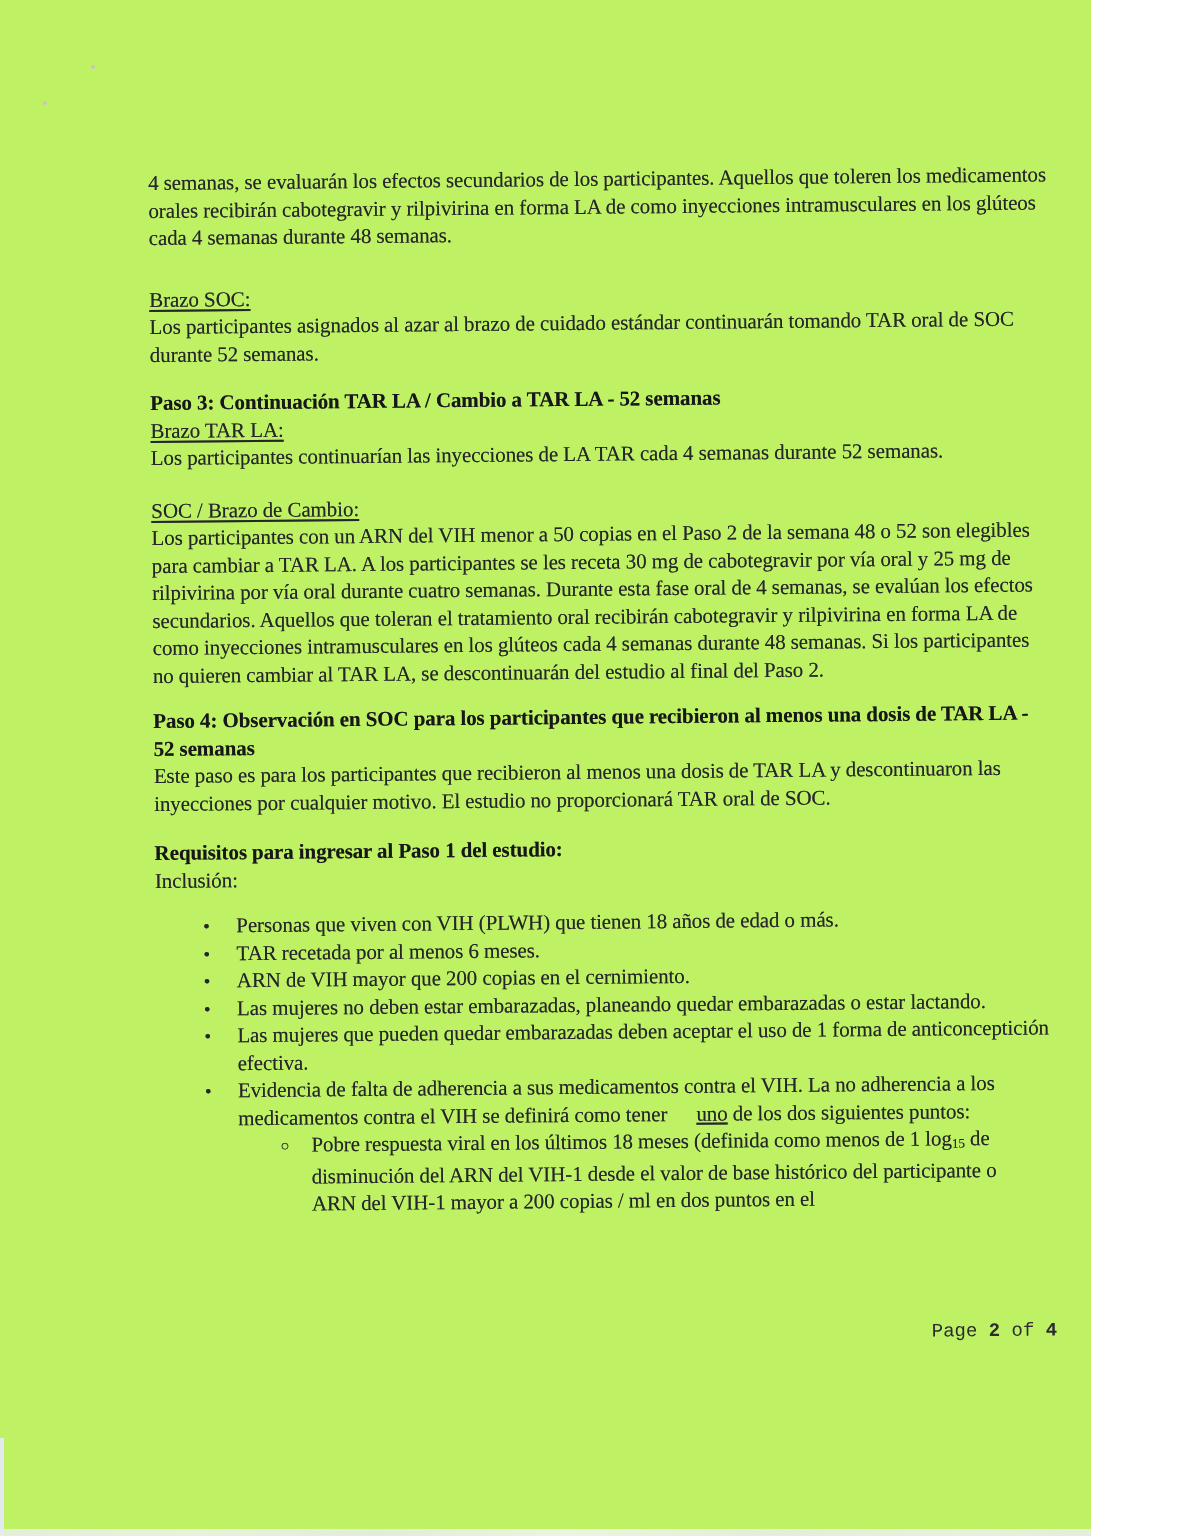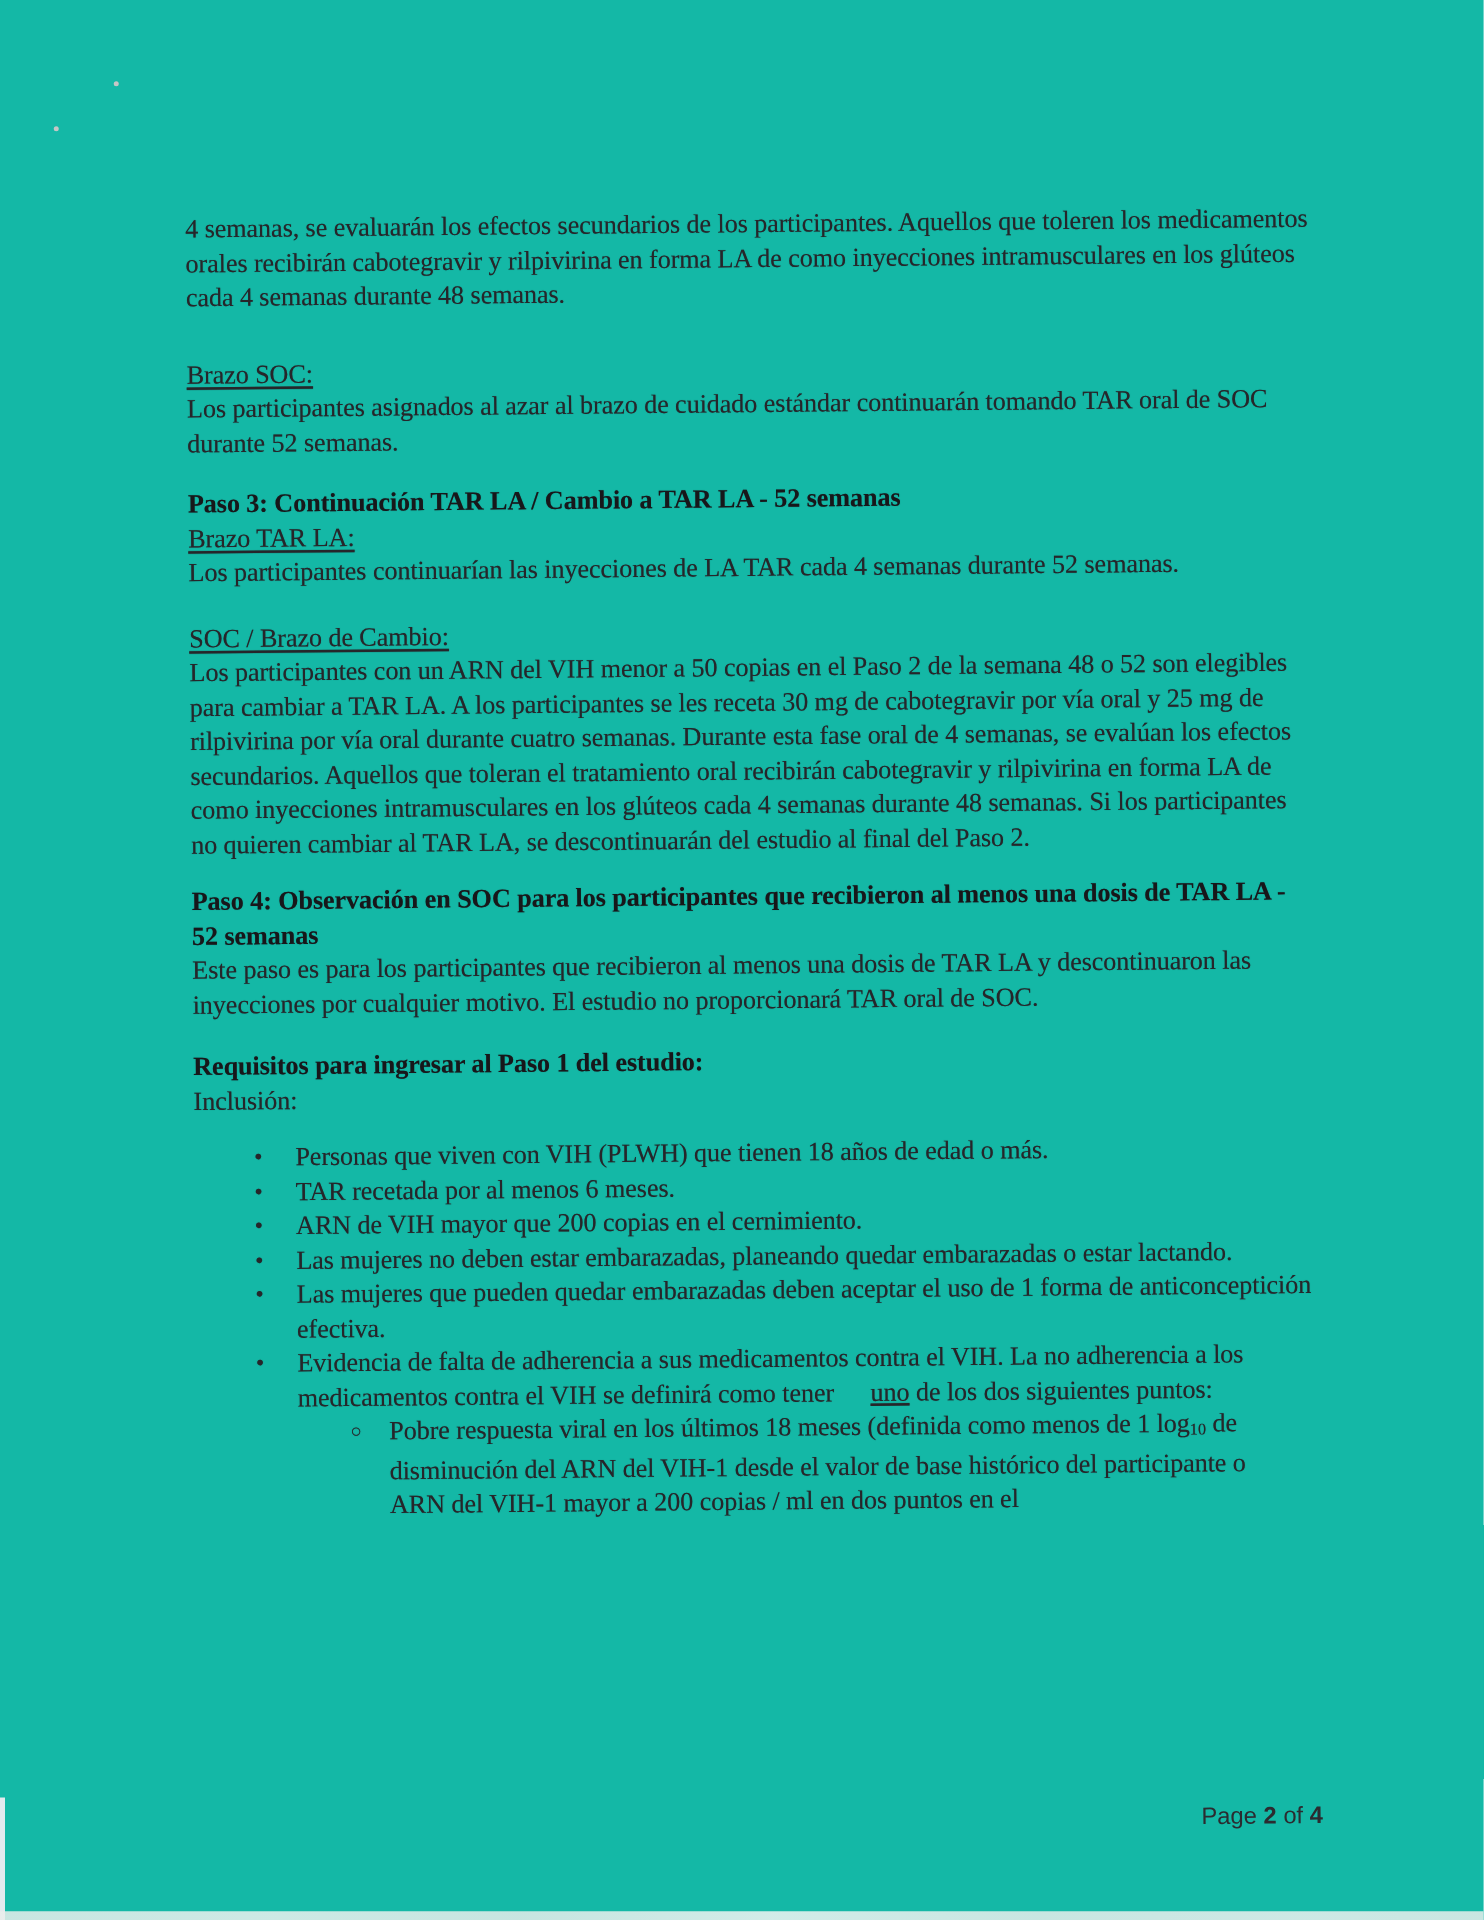--- a/index.html
+++ b/index.html
@@ -2,23 +2,23 @@
 <html><head>
 <meta charset="utf-8">
 <style>
   html, body {
     margin: 0;
     padding: 0;
     background: #ffffff;
   }
   .sheet {
     position: relative;
-    width: 1187px;
+    width: 1091px;
     height: 1536px;
-    background: #14b8a6;
+    background: #bef264;
     overflow: hidden;
     font-family: "Liberation Serif", serif;
     color: #26262a;
   }
   .content {
     position: absolute;
     left: 148px;
     top: 170px;
     width: 900px;
     transform: rotate(-0.55deg);
@@ -87,23 +87,23 @@
     text-underline-offset: 2px;
     margin-left: 24px;
   }
   .subscript {
     font-size: 0.62em;
     vertical-align: -0.18em;
     letter-spacing: 0;
   }
   .footer {
     position: absolute;
-    top: 1281px;
+    top: 1158px;
     right: 2px;
-    font-family: Liberation Sans, sans-serif;
+    font-family: Liberation Mono, monospace;
     font-size: 19px;
     color: #2b2b30;
     text-shadow: none;
   }
   .footer .num { font-weight: 700; }
 
   .speck {
     position: absolute;
     background: #c6c6c6;
     border-radius: 50%;
@@ -171,21 +171,21 @@
     <ul class="bullets">
       <li>Personas que viven con VIH (PLWH) que tienen 18 años de edad o más.</li>
       <li>TAR recetada por al menos 6 meses.</li>
       <li>ARN de VIH mayor que 200 copias en el cernimiento.</li>
       <li>Las mujeres no deben estar embarazadas, planeando quedar embarazadas o estar lactando.</li>
       <li>Las mujeres que pueden quedar embarazadas deben aceptar el uso de 1 forma de anticonceptición efectiva.</li>
       <li class="narrow">
         <span>Evidencia de falta de adherencia a sus medicamentos contra el VIH. La no adherencia a los medicamentos contra el VIH se definirá como tener </span><span class="underline-word">uno</span><span> de los dos siguientes puntos:</span>
         <ul class="sub-bullets">
           <li>
-            <span>Pobre respuesta viral en los últimos 18 meses (definida como menos de 1 log</span><span class="subscript">10</span><span> de disminución del ARN del VIH-1 desde el valor de base histórico del participante o ARN del VIH-1 mayor a 200 copias / ml en dos puntos en el</span>
+            <span>Pobre respuesta viral en los últimos 18 meses (definida como menos de 1 log</span><span class="subscript">15</span><span> de disminución del ARN del VIH-1 desde el valor de base histórico del participante o ARN del VIH-1 mayor a 200 copias / ml en dos puntos en el</span>
           </li>
         </ul>
       </li>
     </ul>
 
     <div class="footer">
       <span>Page </span><span class="num">2</span><span> of </span><span class="num">4</span>
     </div>
 
   </div>

